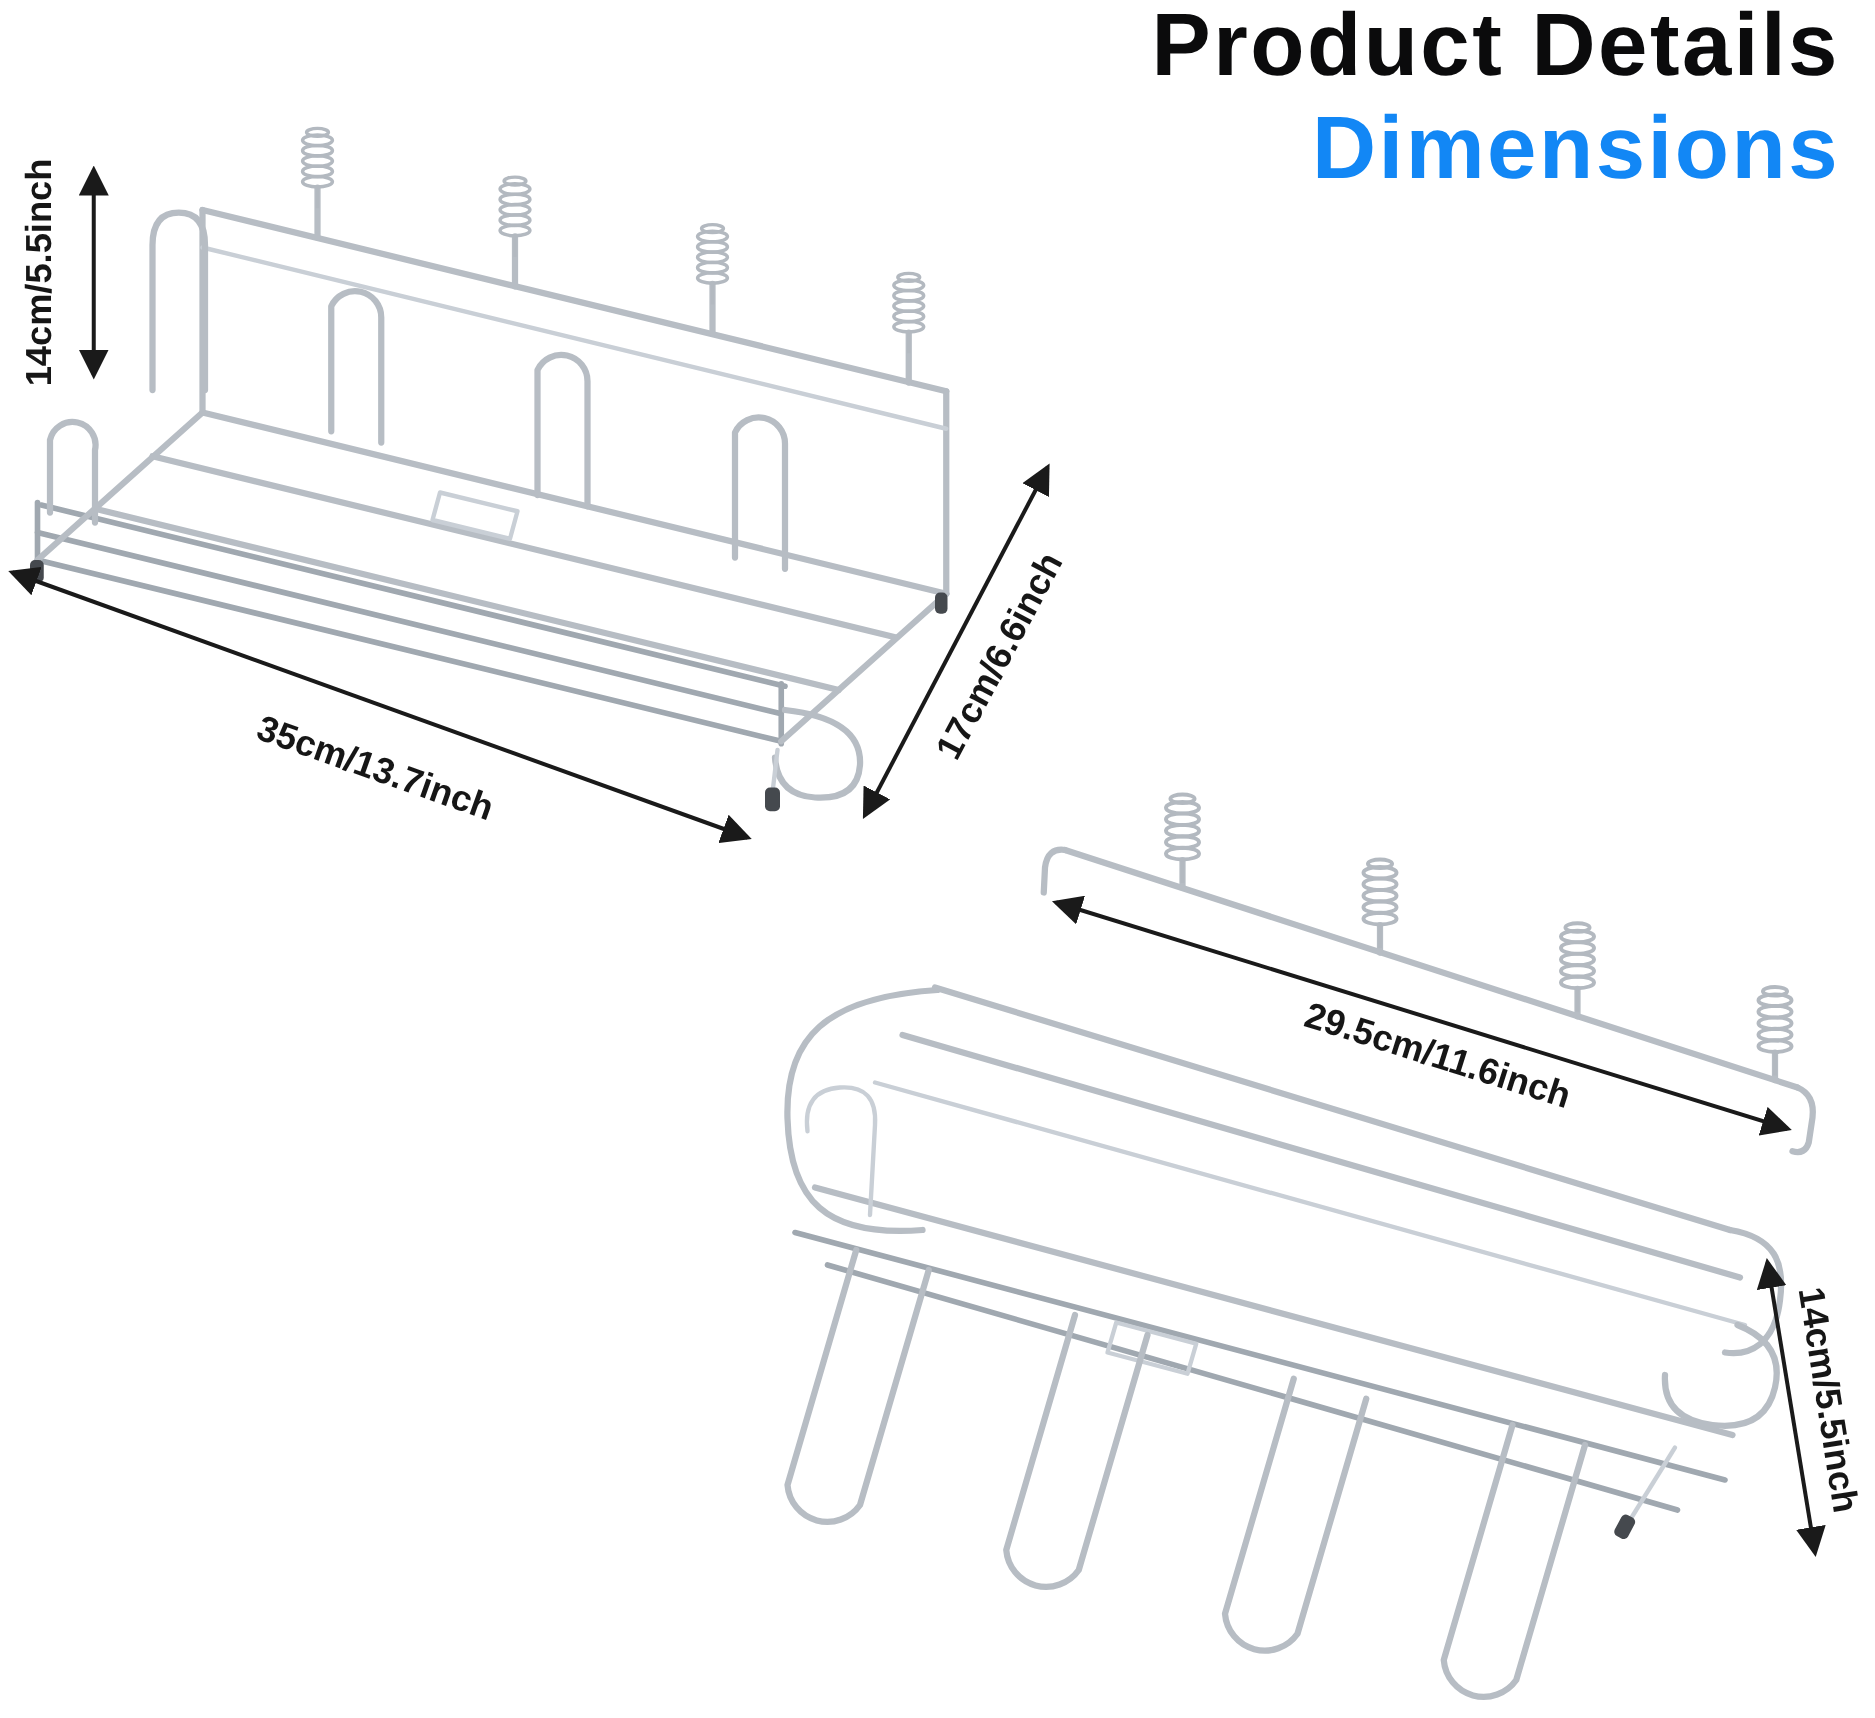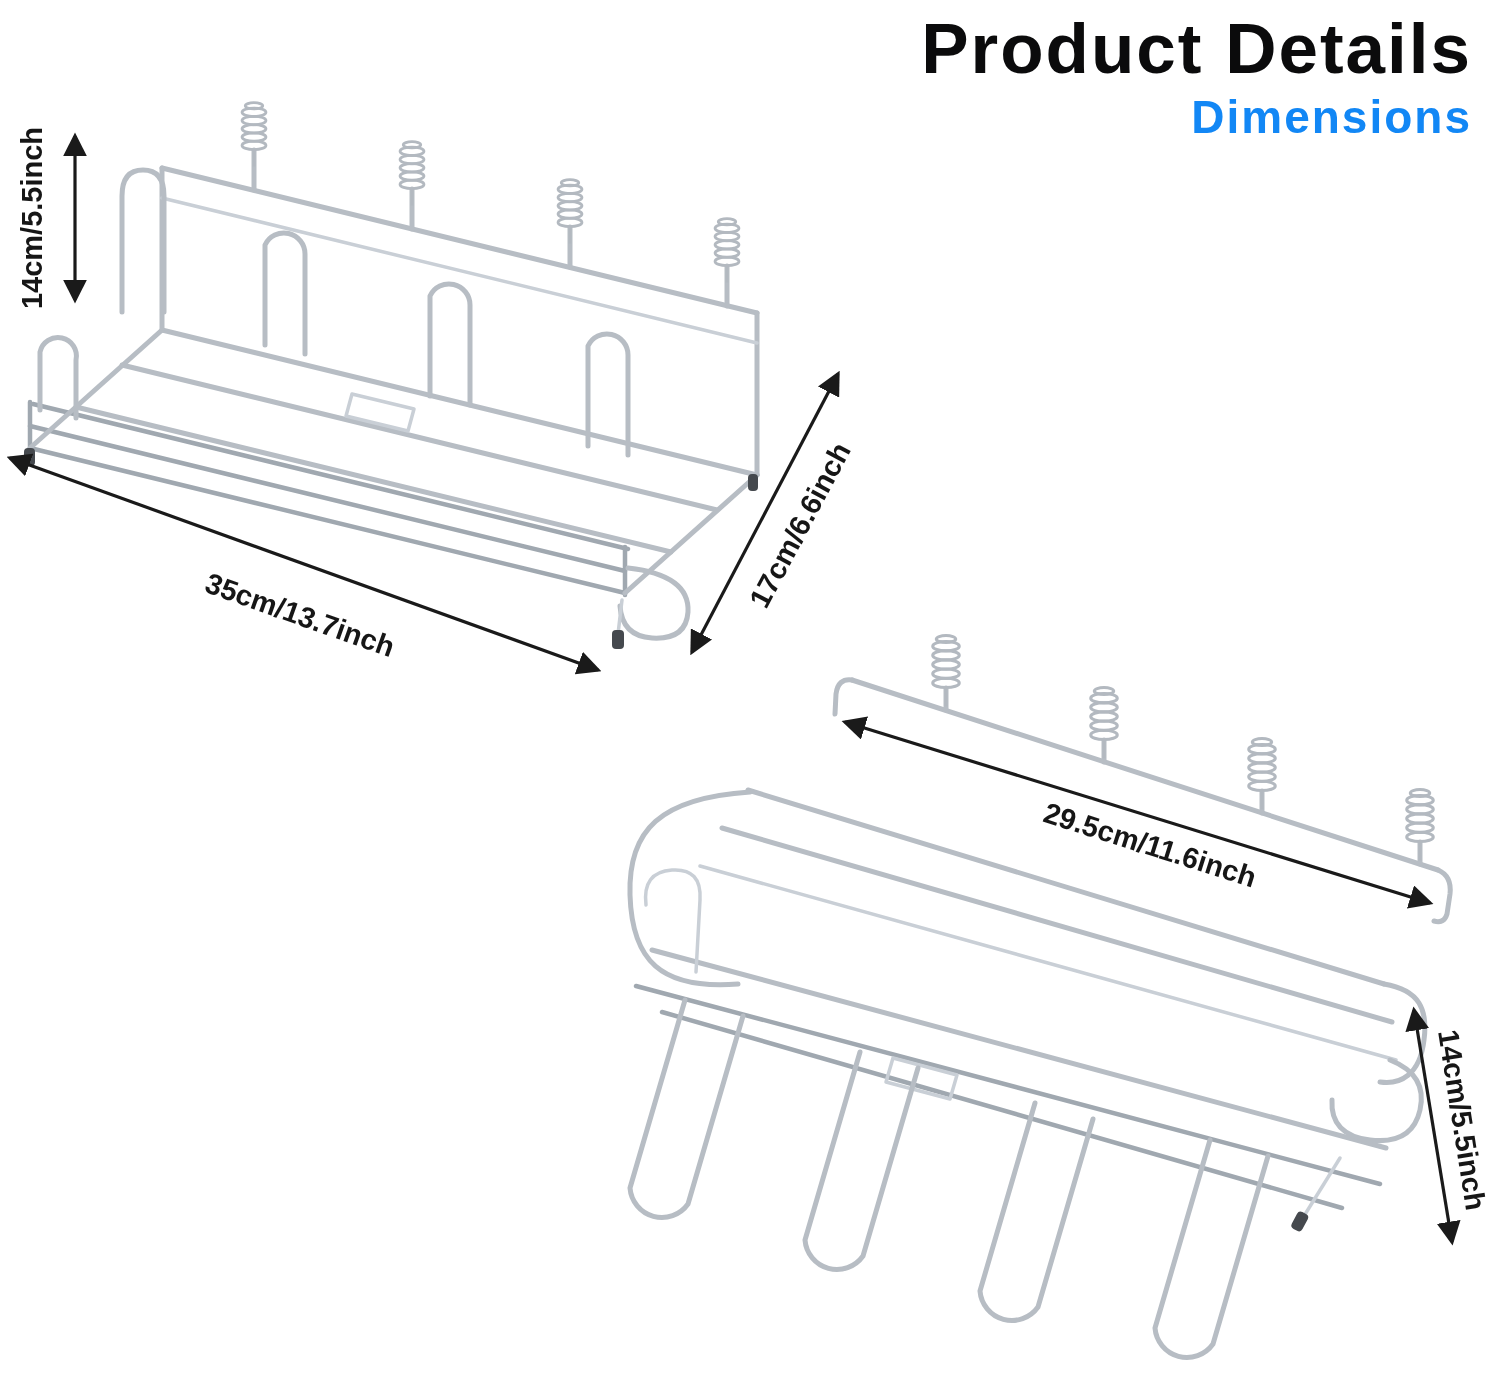--- a/index.html
+++ b/index.html
@@ -10,24 +10,24 @@
     overflow:hidden;
     font-family:"Liberation Sans", sans-serif;
   }
   .art{position:absolute;left:0;top:0;width:1500px;height:1374px;}
   .wire{fill:none;stroke:#b7bdc4;stroke-width:5;stroke-linecap:round;stroke-linejoin:round;}
   .wireD{fill:none;stroke:#a0a8b0;stroke-width:4.5;stroke-linecap:round;stroke-linejoin:round;}
   .wireT{fill:none;stroke:#c9cfd6;stroke-width:3.5;stroke-linecap:round;stroke-linejoin:round;}
   .cap{fill:#45494e;stroke:none;}
   .dim{fill:none;stroke:#1a1a1a;stroke-width:3.2;}
   .title-block{
-    position:absolute;top:12px;right:28px;text-align:right;line-height:1.04;
+    position:absolute;top:0;right:28px;text-align:right;line-height:1.04;
   }
   .title-line1{font-size:71px;font-weight:800;letter-spacing:2px;color:#0b0b0c;}
-  .title-line2{font-size:46px;font-weight:800;letter-spacing:2px;color:#1287F5;margin-top:8px;}
+  .title-line2{font-size:71px;font-weight:800;letter-spacing:2px;color:#1287F5;margin-top:8px;}
   .dim-label{
     position:absolute;font-size:29px;font-weight:600;color:#161616;
     text-align:center;white-space:nowrap;height:34px;line-height:34px;
   }
   .lb-r1-height{left:-68px;top:201px;width:200px;transform:rotate(-90deg);}
   .lb-r1-length{left:160px;top:598px;width:280px;transform:rotate(19.5deg);}
   .lb-r1-depth{left:680px;top:508px;width:240px;transform:rotate(-62deg);}
   .lb-r2-length{left:990px;top:828px;width:320px;transform:rotate(17.5deg);}
   .lb-r2-height{left:1347px;top:1103px;width:230px;transform:rotate(81deg);}
 </style>

